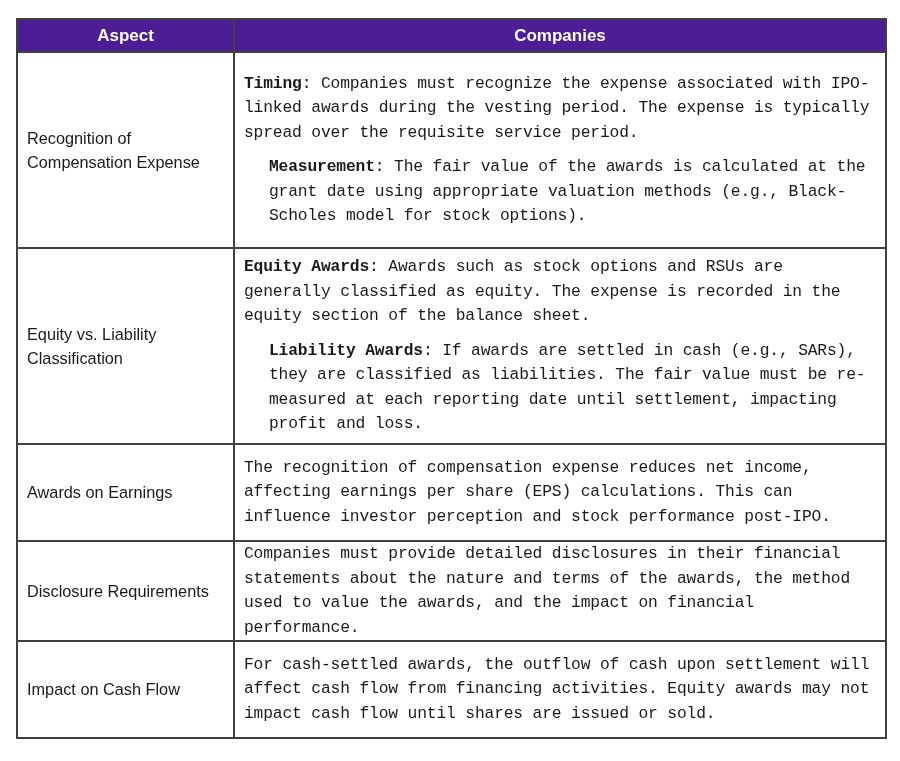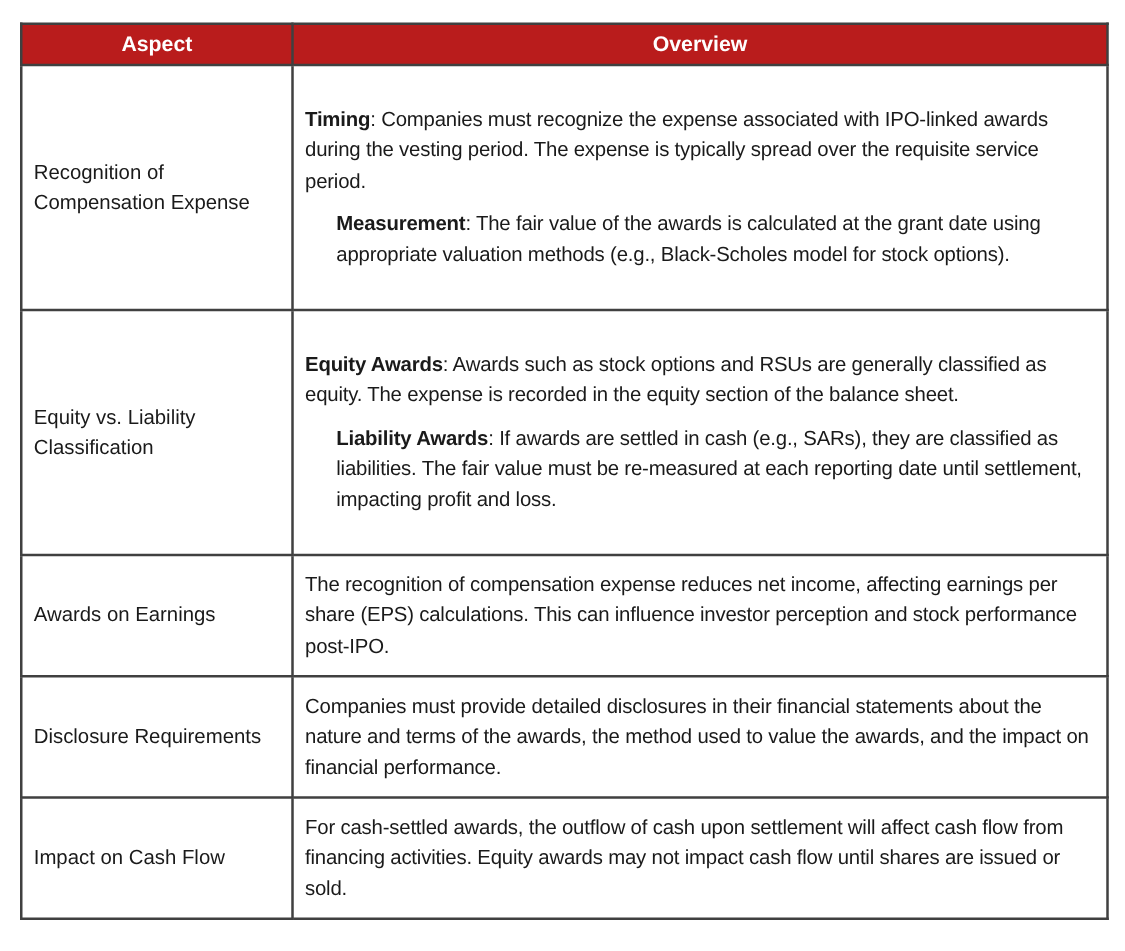--- a/index.html
+++ b/index.html
@@ -21,21 +21,21 @@
       width: 869px;
     }
     table {
       border-collapse: collapse;
       width: 869px;
       table-layout: fixed;
     }
     col.c1 { width: 217px; }
     col.c2 { width: 652px; }
     th {
-      background: #b91c1c;
+      background: #4c1d95;
       color: #ffffff;
       font-weight: bold;
       font-size: 17px;
       height: 31px;
       padding: 0;
       text-align: center;
       border: 2px solid #404040;
       border-bottom: 2px solid #404040;
     }
     td {
@@ -46,20 +46,21 @@
       padding: 0 8px;
     }
     td.aspect {
       padding-left: 9px;
       padding-right: 18px;
     }
     td.overview {
       padding-left: 9px;
       padding-right: 10px;
       letter-spacing: -0.15px;
+      font-family: Liberation Mono, monospace;
     }
     .para { margin: 0; }
     .para + .para { margin-top: 10px; margin-left: 25px; }
     .para b { font-weight: bold; }
     tr.r1 td { height: 194px; }
     tr.r2 td { height: 194px; }
     tr.r3 td { height: 95px; }
     tr.r4 td { height: 95px; }
     tr.r5 td { height: 95px; }
   </style>
@@ -68,21 +69,21 @@
 
 <div class="table-wrap">
   <table>
     <colgroup>
         <col class="c1">
         <col class="c2">
       </colgroup>
     <thead>
       <tr>
         <th>Aspect</th>
-        <th>Overview</th>
+        <th>Companies</th>
       </tr>
     </thead>
     <tbody>
       <tr class="r1">
         <td class="aspect">Recognition of Compensation Expense</td>
         <td class="overview">
           <p class="para"><b>Timing</b><span>: Companies must recognize the expense associated with IPO-linked awards during the vesting period. The expense is typically spread over the requisite service period.</span></p>
           <p class="para"><b>Measurement</b><span>: The fair value of the awards is calculated at the grant date using appropriate valuation methods (e.g., Black-Scholes model for stock options).</span></p>
         </td>
       </tr>

